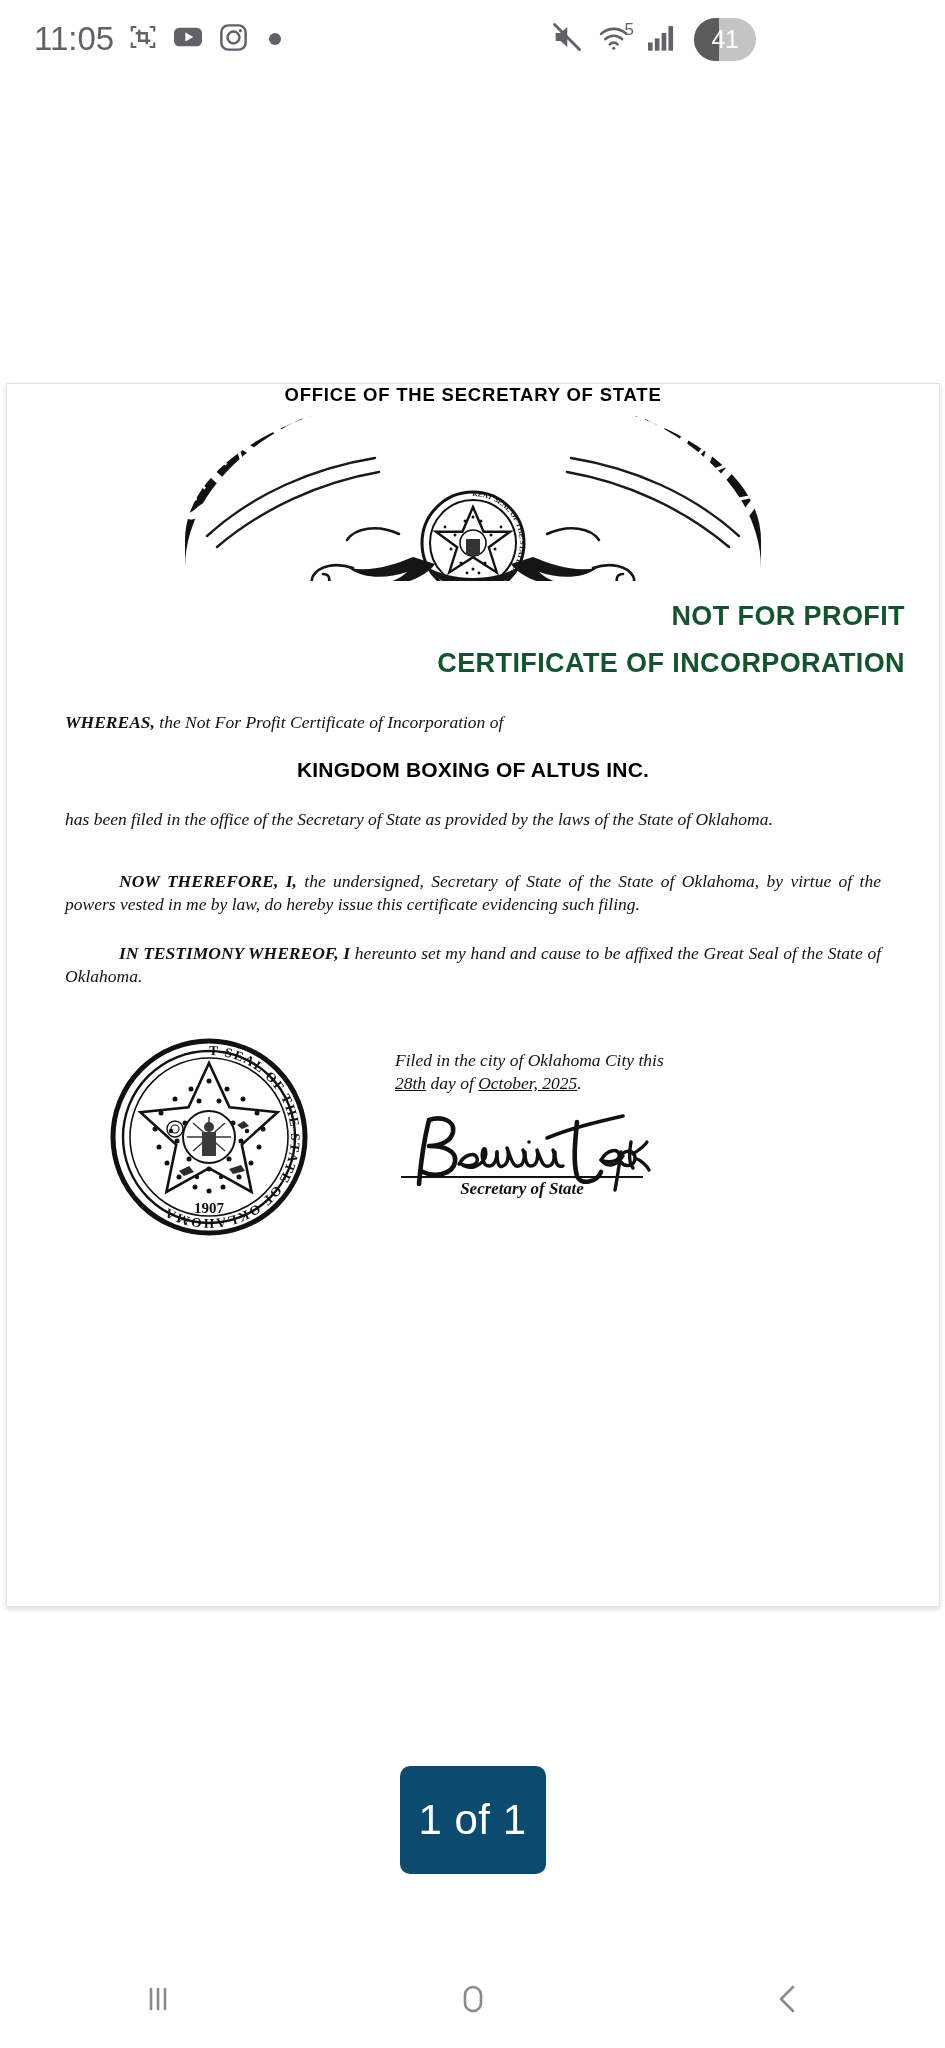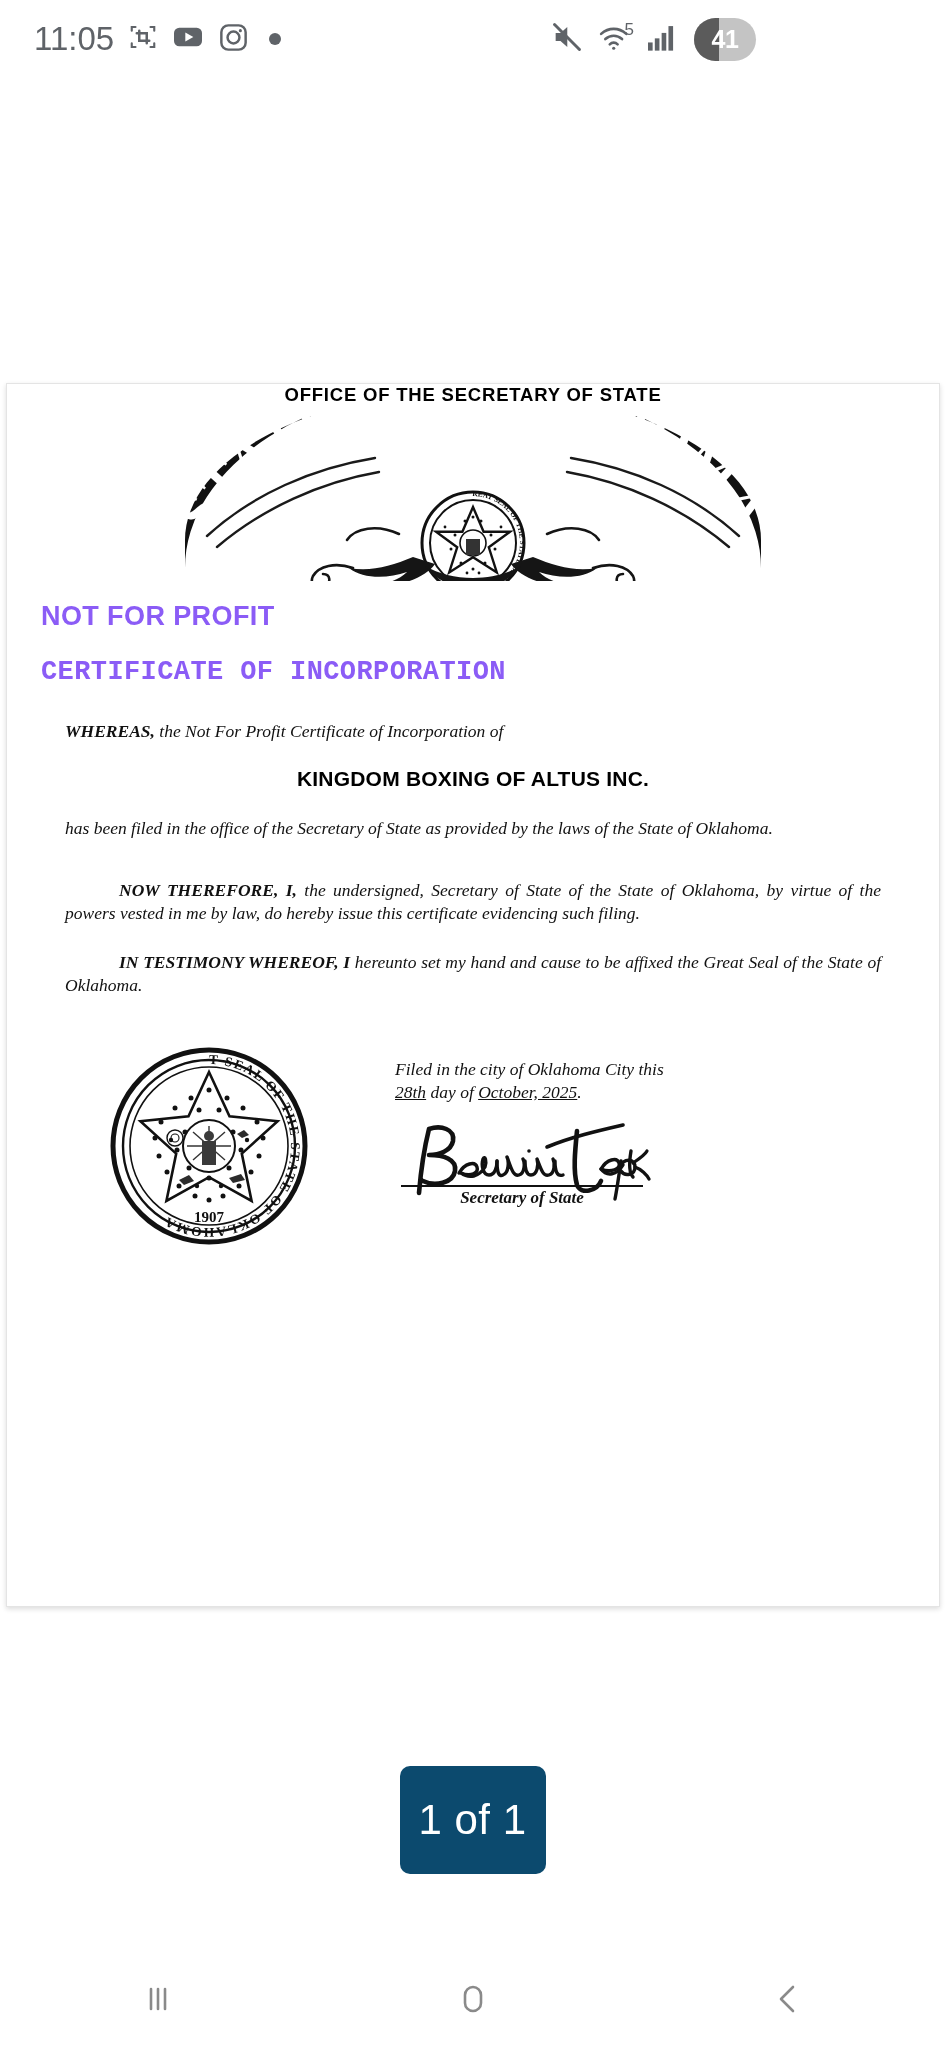--- a/index.html
+++ b/index.html
@@ -36,21 +36,21 @@
     border-radius: 22px; overflow: hidden;
     background: #c4c4c4;
     display: flex; align-items: center; justify-content: center;
   }
   .battery-fill {
     position: absolute; left: 0; top: 0; bottom: 0;
     width: 41%; background: #5b5b5b;
   }
   .battery-text {
     position: relative; z-index: 2;
-    color: #ffffff; font-size: 25px; font-weight: 700;
+    color: #ffffff; font-size: 25px; font-weight: 400;
     letter-spacing: -0.5px;
   }
 
   
   .doc-card {
     position: absolute;
     left: 6px; top: 383px;
     width: 934px; height: 1224px;
     background: #ffffff;
     border: 1px solid #e4e4e4;
@@ -73,30 +73,30 @@
   
   .emblem {
     position: relative;
     width: 620px; height: 165px;
     margin: 10px auto 0 auto;
   }
   .emblem svg { display: block; width: 100%; height: 100%; }
 
   
   .cert-title {
-    text-align: left;
+    text-align: right;
     font-family: "Liberation Sans", sans-serif;
     font-weight: bold;
-    color: #8b5cf6;
+    color: #14532d;
     font-size: 27px;
     letter-spacing: 0.4px;
     line-height: 1.0;
   }
   .cert-title.l1 { margin-top: 22px; }
-  .cert-title.l2 { margin-top: 29px; font-family: Liberation Mono, monospace; }
+  .cert-title.l2 { margin-top: 20px; }
 
   
   .body-wrap {
     margin: 0 auto;
     width: 100%;
     padding: 0 24px;
   }
   .ser {
     font-family: "Liberation Serif", "DejaVu Serif", serif;
     font-style: italic;

